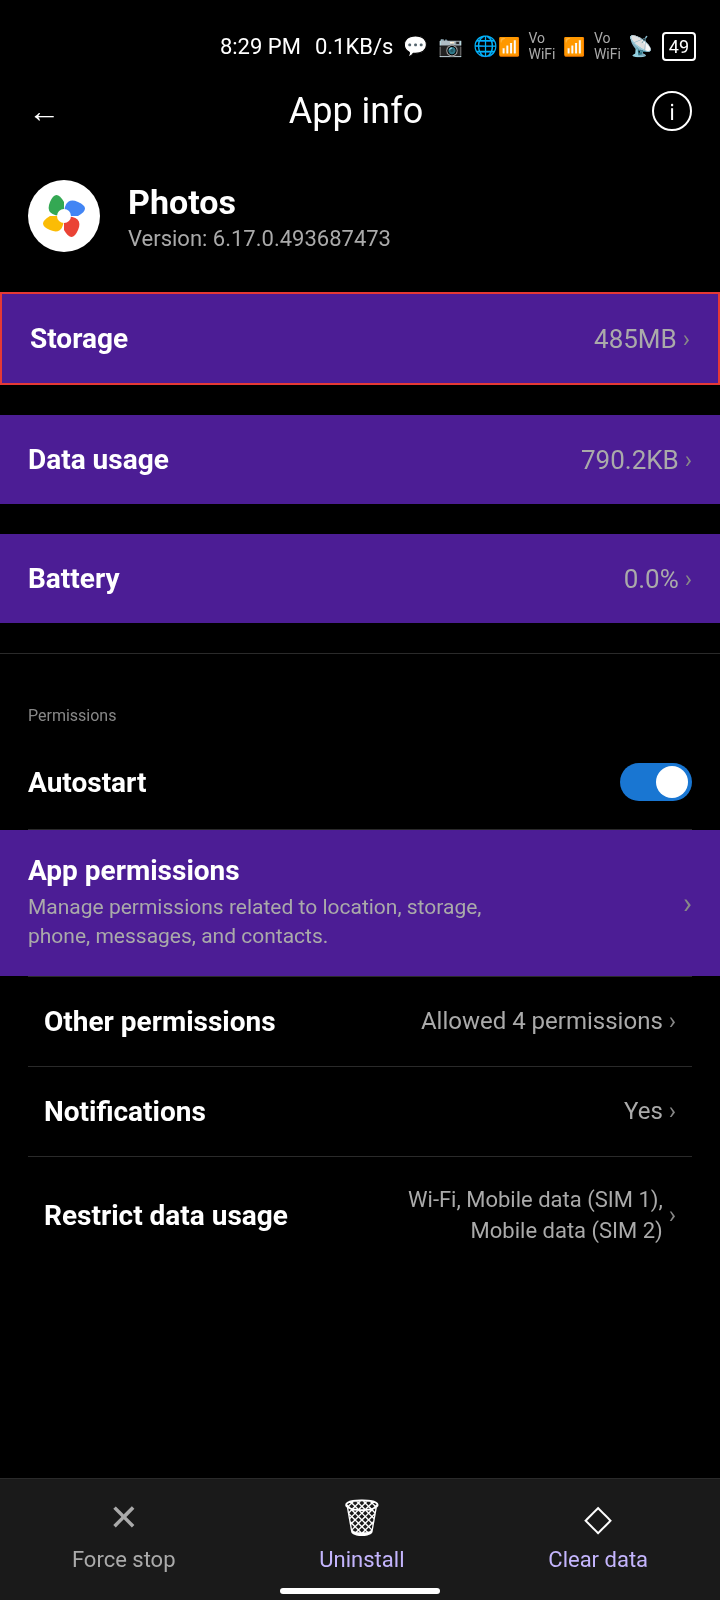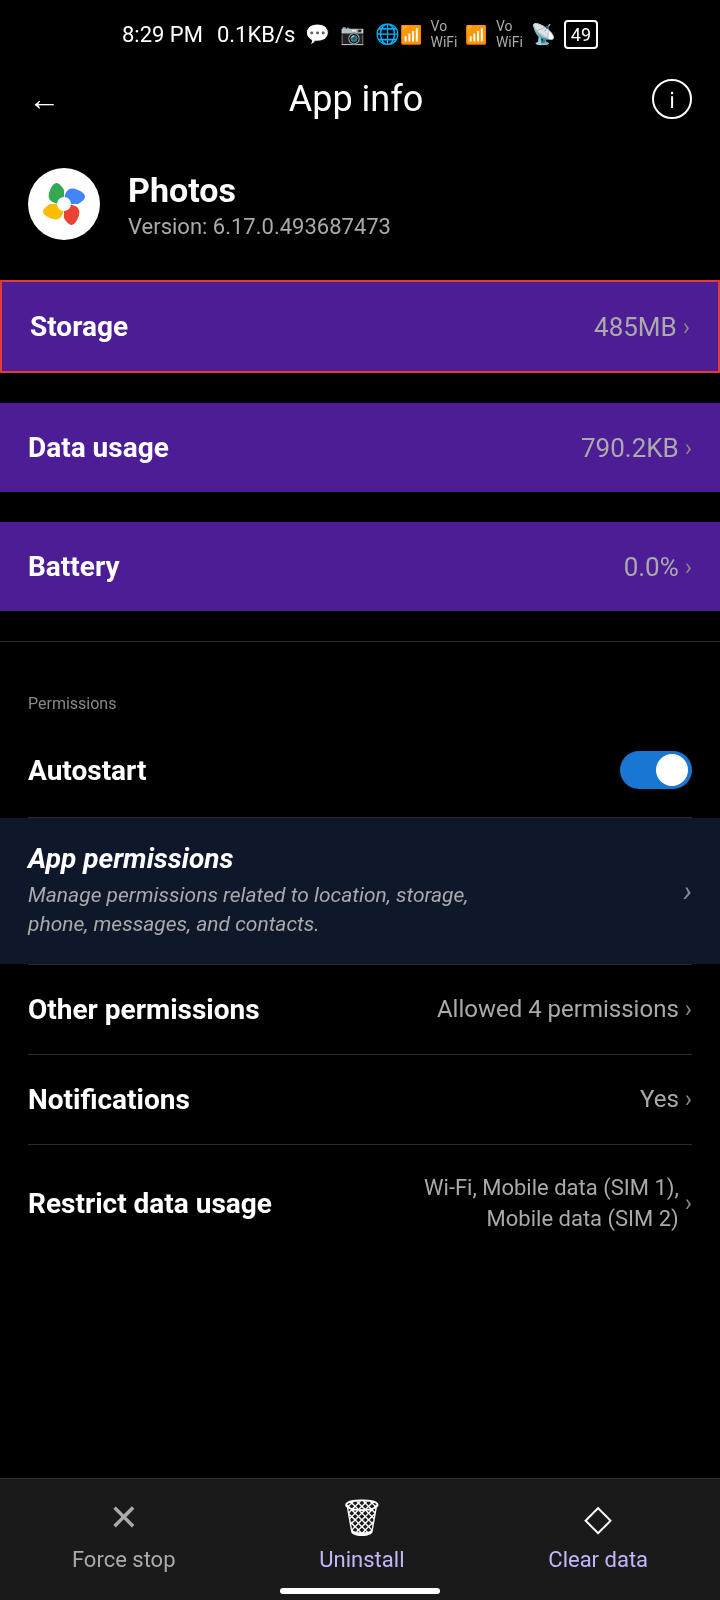--- a/index.html
+++ b/index.html
@@ -10,25 +10,26 @@
       font-family: -apple-system, 'Roboto', Arial, sans-serif;
       width: 720px;
       min-height: 1600px;
       position: relative;
       overflow-x: hidden;
     }
 
     
     .status-bar {
       display: flex;
-      justify-content: center;
+      justify-content: flex-end;
       align-items: center;
       padding: 18px 24px 10px;
       font-size: 22px;
       color: #fff;
+      margin-top: 12px;
     }
     .status-left {
       display: flex;
       align-items: center;
       gap: 10px;
     }
     .status-right {
       display: flex;
       align-items: center;
       gap: 8px;
@@ -185,23 +186,22 @@
       right: 4px;
       transition: 0.2s;
     }
 
     
     .app-perms-row {
       display: flex;
       align-items: center;
       justify-content: space-between;
       padding: 24px 28px;
-      background: #0f172a;
-      cursor: pointer;
-      font-style: italic;
+      background: #4c1d95;
+      cursor: pointer;
     }
     .app-perms-label {
       font-size: 28px;
       font-weight: 700;
       color: #fff;
     }
     .app-perms-sub {
       font-size: 21px;
       color: #aaa;
       margin-top: 6px;
@@ -213,21 +213,21 @@
       height: 1px;
       background: #2a2a2a;
       margin: 0 28px;
     }
 
     
     .simple-row {
       display: flex;
       align-items: center;
       justify-content: space-between;
-      padding: 28px 28px;
+      padding: 28px 44px;
       background: #000;
       cursor: pointer;
     }
     .simple-label {
       font-size: 28px;
       font-weight: 700;
       color: #fff;
     }
     .simple-value {
       display: flex;

